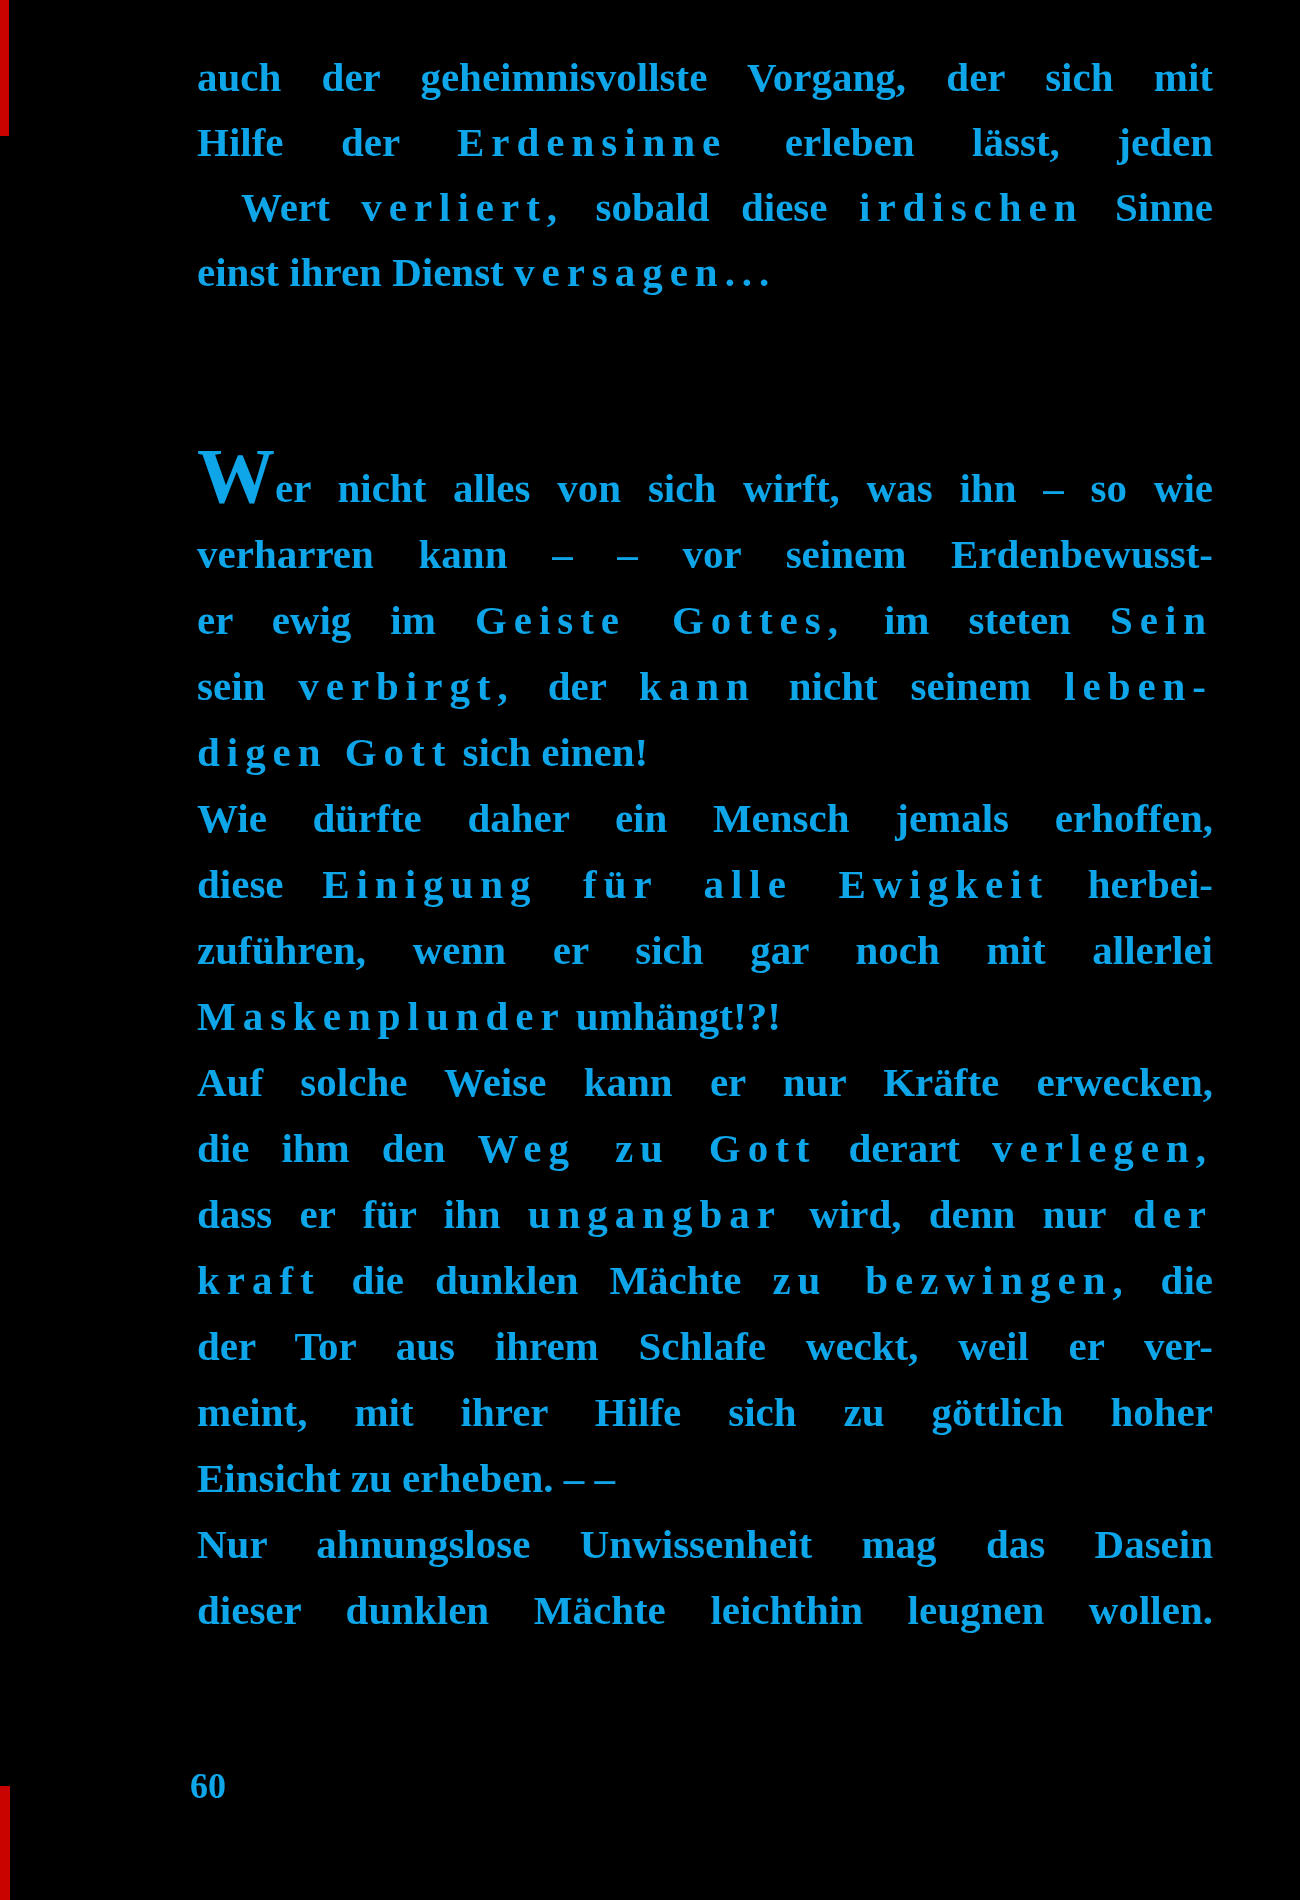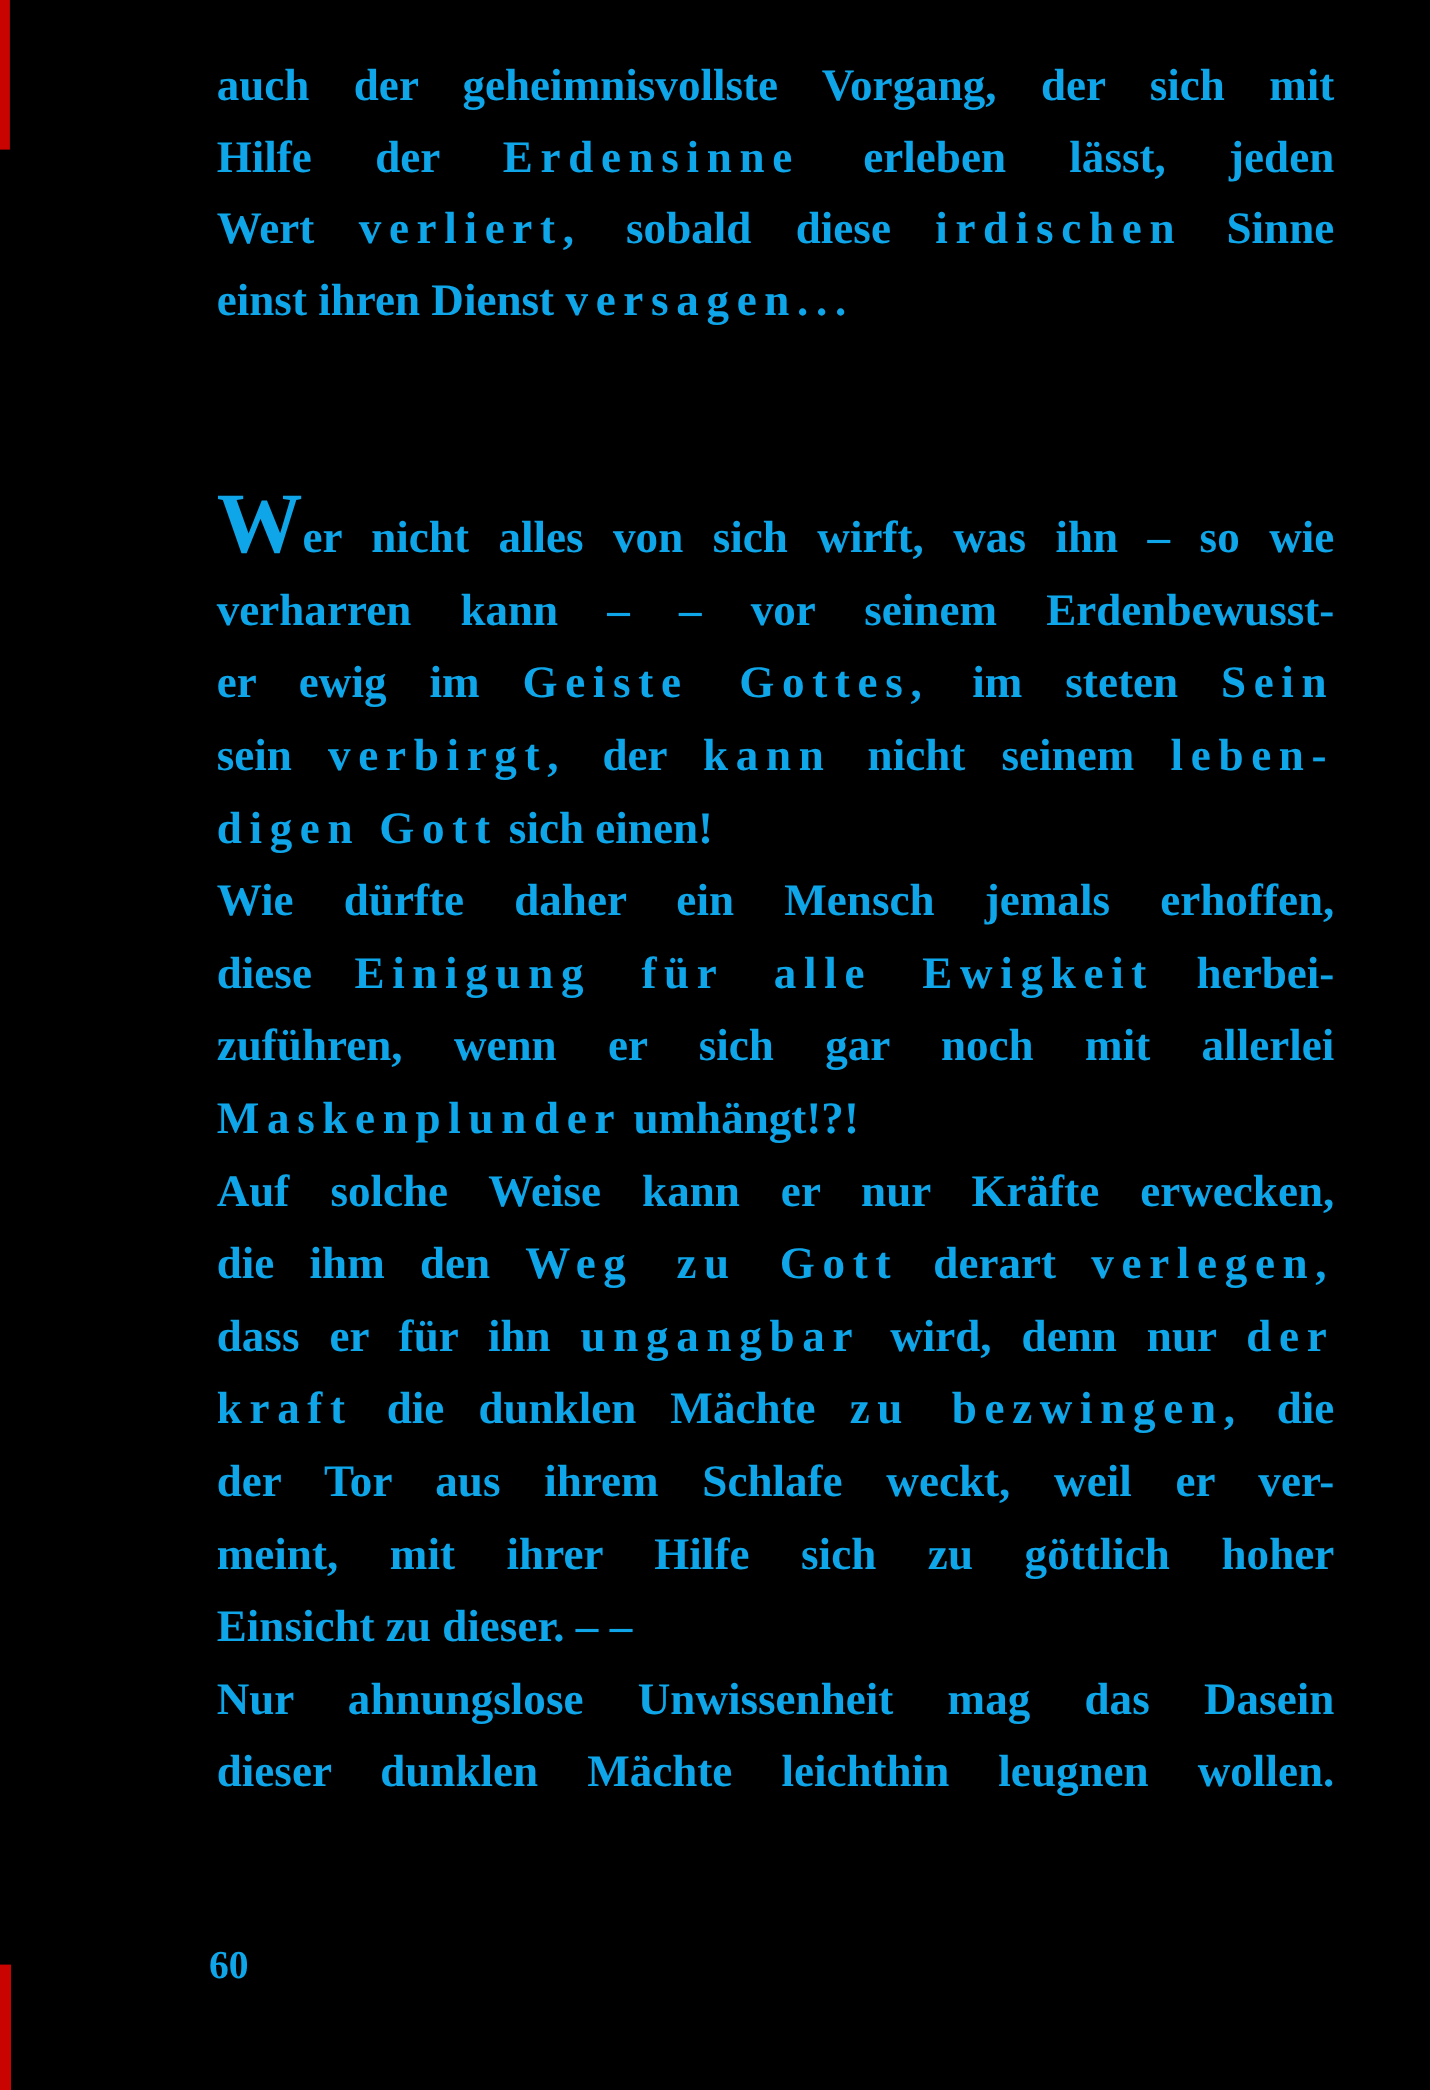--- a/index.html
+++ b/index.html
@@ -60,38 +60,38 @@
 </head>
 <body>
 
 <div class="page">
   <div class="scan-strip top"></div>
   <div class="scan-strip bottom"></div>
   <div class="textblock">
       <div class="para" style="top: 45px;">
         <div class="line" style="line-height: 65px; height: 65px;"><span>auch der geheimnisvollste Vorgang, der sich mit</span></div>
         <div class="line" style="line-height: 65px; height: 65px;"><span>Hilfe der </span><span class="sp">Erdensinne</span><span> erleben lässt, jeden</span></div>
-        <div class="line" style="line-height: 65px; height: 65px;"><span>Wert </span><span class="sp">verliert,</span><span> sobald diese </span><span class="sp">irdischen</span><span> Sinne</span></div>
+        <div class="line" style="line-height: 65px; height: 65px; margin-left: 44px;"><span>Wert </span><span class="sp">verliert,</span><span> sobald diese </span><span class="sp">irdischen</span><span> Sinne</span></div>
         <div class="line left" style="line-height: 65px; height: 65px;"><span>einst ihren Dienst </span><span class="sp">versagen...</span></div>
       </div>
       <div class="para" style="top: 455px;">
         <div class="line" style="line-height: 66px; height: 66px;"><span class="init">W</span><span>er nicht alles von sich wirft, was ihn – so wie</span></div>
         <div class="line" style="line-height: 66px; height: 66px;"><span>verharren kann – – vor seinem Erdenbewusst-</span></div>
         <div class="line" style="line-height: 66px; height: 66px;"><span>er ewig im </span><span class="sp">Geiste Gottes,</span><span> im steten </span><span class="sp">Sein</span></div>
         <div class="line" style="line-height: 66px; height: 66px;"><span>sein </span><span class="sp">verbirgt,</span><span> der </span><span class="sp">kann</span><span> nicht seinem </span><span class="sp">leben-</span></div>
         <div class="line left" style="line-height: 66px; height: 66px;"><span class="sp">digen Gott</span><span> sich einen!</span></div>
         <div class="line" style="line-height: 66px; height: 66px;"><span>Wie dürfte daher ein Mensch jemals erhoffen,</span></div>
         <div class="line" style="line-height: 66px; height: 66px;"><span>diese </span><span class="sp">Einigung für alle Ewigkeit</span><span> herbei-</span></div>
         <div class="line" style="line-height: 66px; height: 66px;"><span>zuführen, wenn er sich gar noch mit allerlei</span></div>
         <div class="line left" style="line-height: 66px; height: 66px;"><span class="sp">Maskenplunder</span><span> umhängt!?!</span></div>
         <div class="line" style="line-height: 66px; height: 66px;"><span>Auf solche Weise kann er nur Kräfte erwecken,</span></div>
         <div class="line" style="line-height: 66px; height: 66px;"><span>die ihm den </span><span class="sp">Weg zu Gott</span><span> derart </span><span class="sp">verlegen,</span></div>
         <div class="line" style="line-height: 66px; height: 66px;"><span>dass er für ihn </span><span class="sp">ungangbar</span><span> wird, denn nur </span><span class="sp">der</span></div>
         <div class="line" style="line-height: 66px; height: 66px;"><span class="sp">kraft</span><span> die dunklen Mächte </span><span class="sp">zu bezwingen,</span><span> die</span></div>
         <div class="line" style="line-height: 66px; height: 66px;"><span>der Tor aus ihrem Schlafe weckt, weil er ver-</span></div>
         <div class="line" style="line-height: 66px; height: 66px;"><span>meint, mit ihrer Hilfe sich zu göttlich hoher</span></div>
-        <div class="line left" style="line-height: 66px; height: 66px;"><span>Einsicht zu dieser. – –</span></div>
+        <div class="line left" style="line-height: 66px; height: 66px;"><span>Einsicht zu erheben. – –</span></div>
         <div class="line" style="line-height: 66px; height: 66px;"><span>Nur ahnungslose Unwissenheit mag das Dasein</span></div>
         <div class="line" style="line-height: 66px; height: 66px;"><span>dieser dunklen Mächte leichthin leugnen wollen.</span></div>
       </div>
     </div>
   <div class="page-number">60</div>
 </div>
 
 </body></html>

